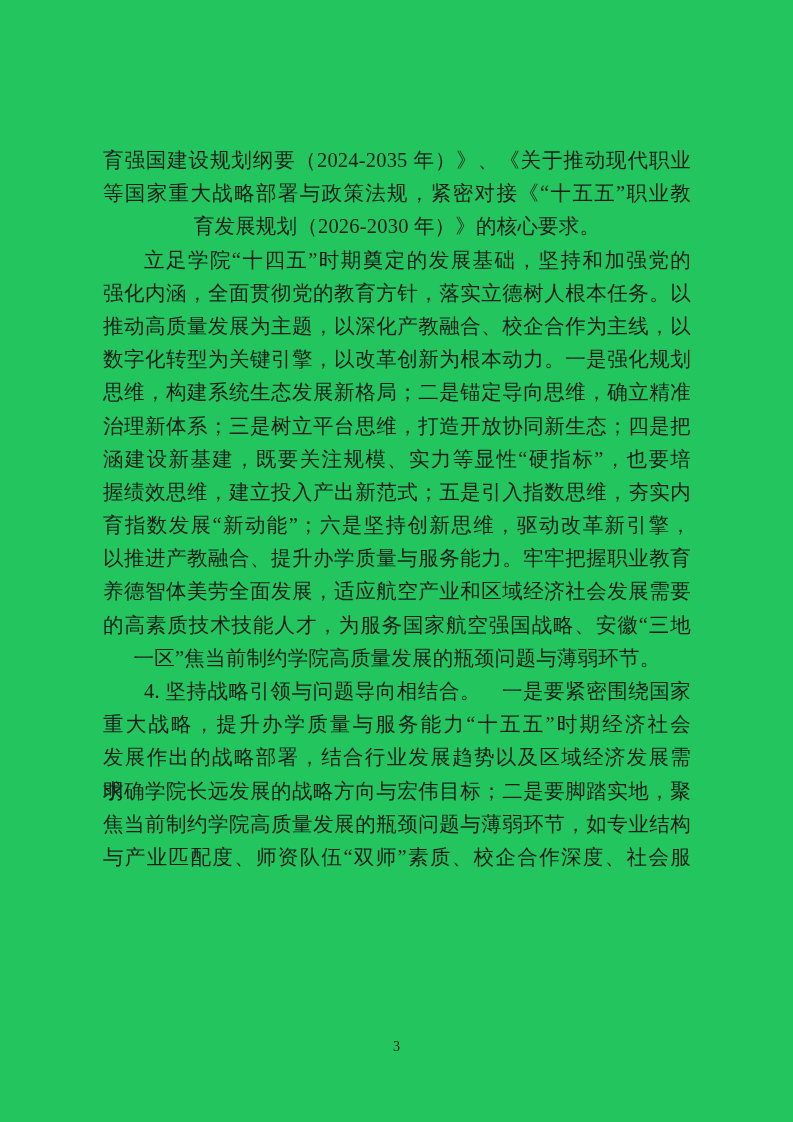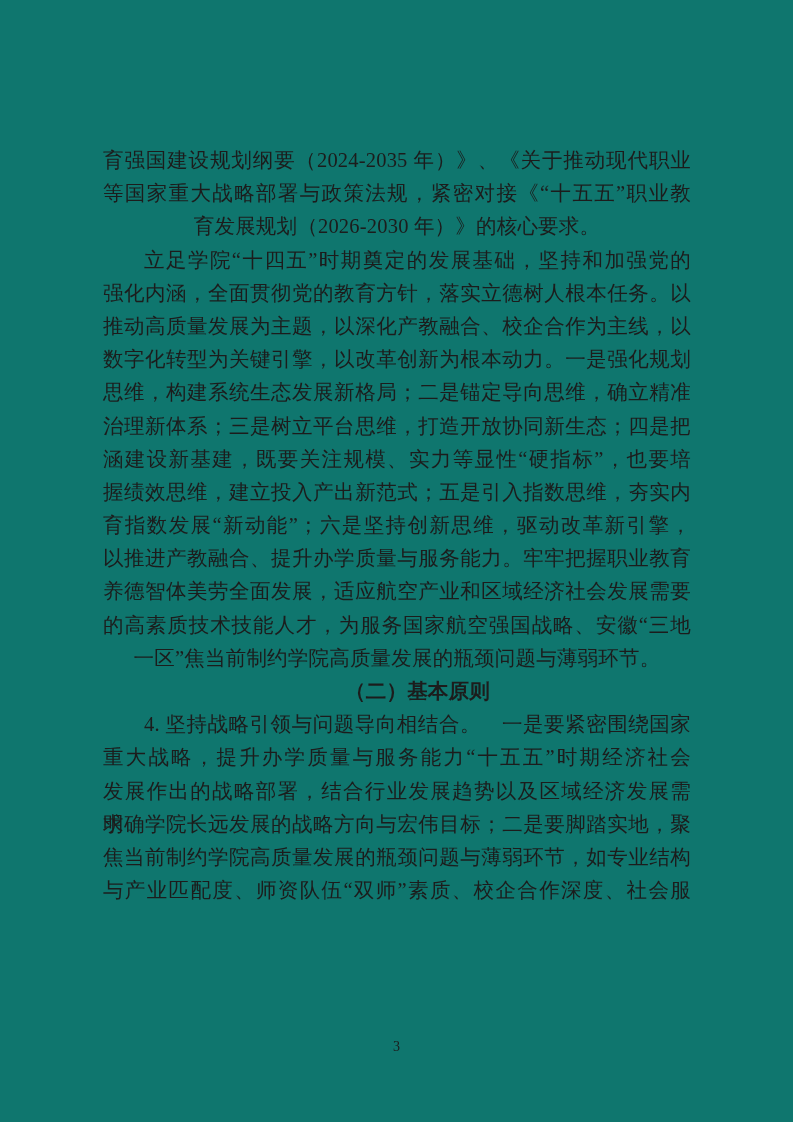--- a/index.html
+++ b/index.html
@@ -4,21 +4,21 @@
 <style>
   html, body {
     margin: 0;
     padding: 0;
     background: #ffffff;
   }
   .page {
     position: relative;
     width: 793px;
     height: 1122px;
-    background: #0f766e;
+    background: #22c55e;
     overflow: hidden;
     font-family: "Liberation Serif", "DejaVu Serif", serif;
     color: #1c1c1c;
   }
   .text-block {
     position: absolute;
     left: 103px;
     top: 144px;
     width: 588px;
   }
@@ -66,21 +66,20 @@
     <div class="ln just">数字化转型为关键引擎，以改革创新为根本动力。一是强化规划</div>
     <div class="ln just">思维，构建系统生态发展新格局；二是锚定导向思维，确立精准</div>
     <div class="ln just">治理新体系；三是树立平台思维，打造开放协同新生态；四是把</div>
     <div class="ln just">涵建设新基建，既要关注规模、实力等显性“硬指标”，也要培</div>
     <div class="ln just">握绩效思维，建立投入产出新范式；五是引入指数思维，夯实内</div>
     <div class="ln just">育指数发展“新动能”；六是坚持创新思维，驱动改革新引擎，</div>
     <div class="ln just">以推进产教融合、提升办学质量与服务能力。牢牢把握职业教育</div>
     <div class="ln just">养德智体美劳全面发展，适应航空产业和区域经济社会发展需要</div>
     <div class="ln just">的高素质技术技能人才，为服务国家航空强国战略、安徽“三地</div>
     <div class="ln">一区”焦当前制约学院高质量发展的瓶颈问题与薄弱环节。</div>
-    <div class="ln indent heading">（二）基本原则</div>
     <div class="ln just indent">4. 坚持战略引领与问题导向相结合。　一是要紧密围绕国家</div>
     <div class="ln just">重大战略，提升办学质量与服务能力“十五五”时期经济社会</div>
     <div class="ln just">发展作出的战略部署，结合行业发展趋势以及区域经济发展需求，</div>
     <div class="ln just">明确学院长远发展的战略方向与宏伟目标；二是要脚踏实地，聚</div>
     <div class="ln just">焦当前制约学院高质量发展的瓶颈问题与薄弱环节，如专业结构</div>
     <div class="ln just">与产业匹配度、师资队伍“双师”素质、校企合作深度、社会服</div>
   </div>
   <div class="page-footer">3</div>
 </div>
 

